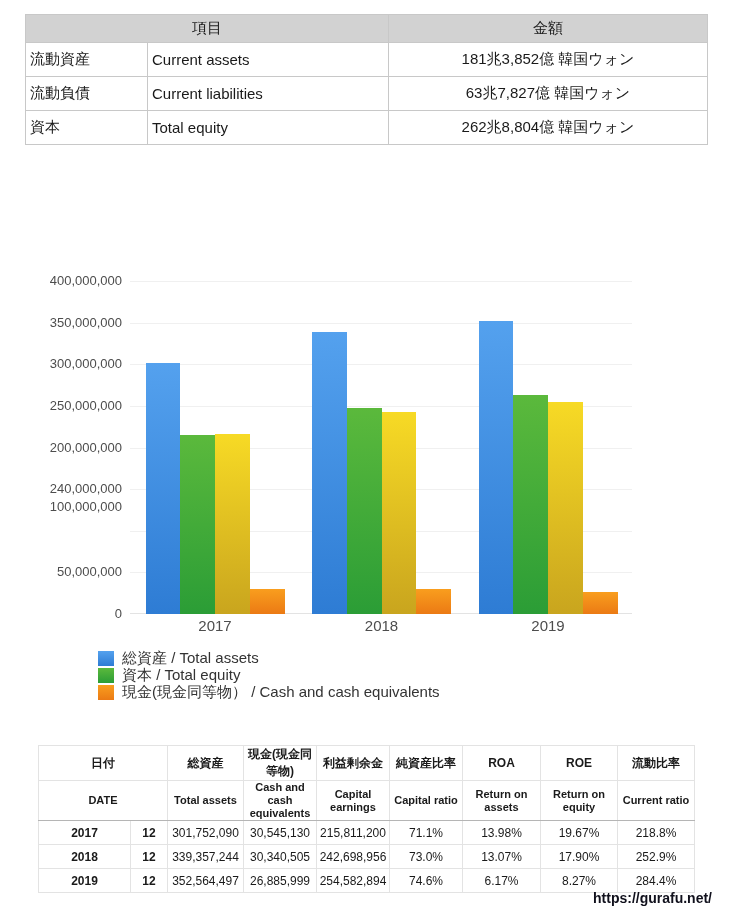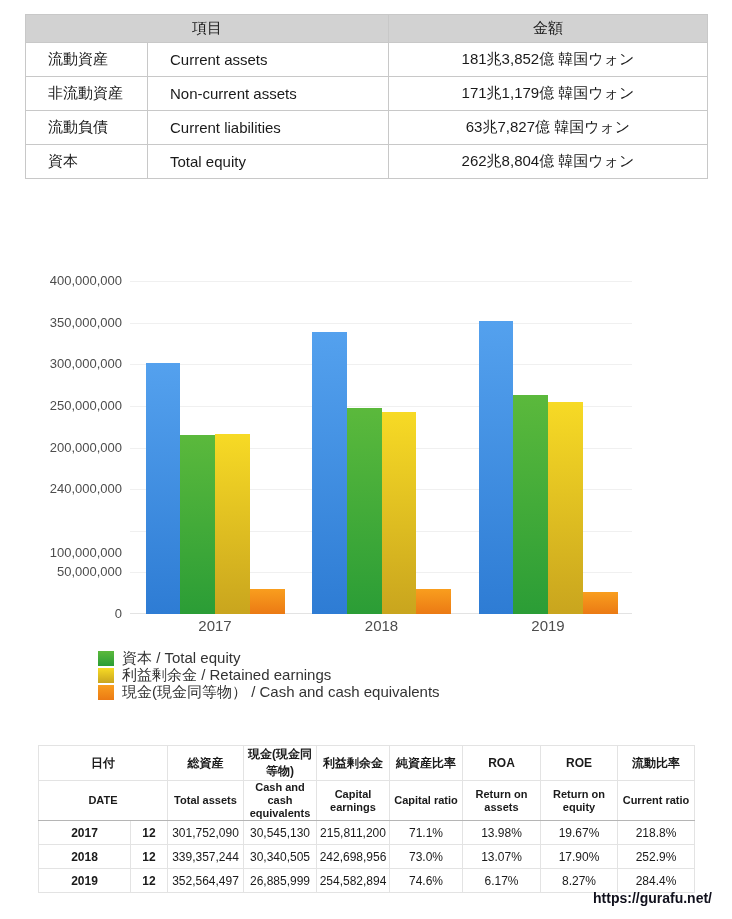--- a/index.html
+++ b/index.html
@@ -7,21 +7,21 @@
     width:732px;height:919px;position:relative;background:#ffffff;
     font-family:"Liberation Sans","DejaVu Sans",sans-serif;
     color:#1a1a1a;overflow:hidden;
   }
   
   #summary-table{
     position:absolute;left:25px;top:14px;width:682px;
     border-collapse:collapse;table-layout:fixed;font-size:15px;
   }
   #summary-table th,#summary-table td{
-    border:1px solid #c8c8c8;padding:0 22px;height:33px;
+    border:1px solid #c8c8c8;padding:0 4px;height:33px;
     white-space:nowrap;overflow:hidden;
   }
   #summary-table thead th{
     background:#d2d2d2;font-weight:normal;text-align:center;height:27px;
   }
   #summary-table td.amount{text-align:center;}
   
   .ylabel{
     position:absolute;width:100px;left:22px;text-align:right;
     font-size:13px;color:#4d4d4d;line-height:16px;
@@ -82,46 +82,41 @@
       <th>金額</th>
     </tr>
   </thead>
   <tbody id="summary-body">
       <tr>
         <td>流動資産</td>
         <td>Current assets</td>
         <td class="amount">181兆3,852億 韓国ウォン</td>
       </tr>
       <tr>
-        <td>非流動資産</td>
-        <td>Non-current assets</td>
-        <td class="amount">171兆1,179億 韓国ウォン</td>
-      </tr>
-      <tr>
         <td>流動負債</td>
         <td>Current liabilities</td>
         <td class="amount">63兆7,827億 韓国ウォン</td>
       </tr>
       <tr>
         <td>資本</td>
         <td>Total equity</td>
         <td class="amount">262兆8,804億 韓国ウォン</td>
       </tr>
     </tbody>
 </table>
 
 <div id="chart">
   <div id="ylabels">
       <div class="ylabel" style="top: 273px;">400,000,000</div>
       <div class="ylabel" style="top: 314.625px;">350,000,000</div>
       <div class="ylabel" style="top: 356.25px;">300,000,000</div>
       <div class="ylabel" style="top: 397.875px;">250,000,000</div>
       <div class="ylabel" style="top: 439.5px;">200,000,000</div>
       <div class="ylabel" style="top: 481.125px;">240,000,000</div>
-      <div class="ylabel" style="top: 545px;">100,000,000</div>
+      <div class="ylabel" style="top: 499px;">100,000,000</div>
       <div class="ylabel" style="top: 564.375px;">50,000,000</div>
       <div class="ylabel" style="top: 606px;">0</div>
     </div>
   <div id="plot">
       <div class="gridline" style="top: 0px;"></div>
       <div class="gridline" style="top: 41.625px;"></div>
       <div class="gridline" style="top: 83.25px;"></div>
       <div class="gridline" style="top: 124.875px;"></div>
       <div class="gridline" style="top: 166.5px;"></div>
       <div class="gridline" style="top: 208.125px;"></div>
@@ -149,26 +144,26 @@
     </div>
   <div id="xlabels">
       <div class="xlabel" style="left: 145.5px;">2017</div>
       <div class="xlabel" style="left: 312px;">2018</div>
       <div class="xlabel" style="left: 478.5px;">2019</div>
     </div>
 </div>
 
 <div id="legend">
     <div class="legend-item">
+      <span class="legend-swatch" style="background: linear-gradient(rgb(84, 161, 238), rgb(46, 124, 212));"></span>
+      <span class="legend-label">総資産 / Total assets</span>
+    </div>
+    <div class="legend-item">
       <span class="legend-swatch" style="background: linear-gradient(rgb(91, 185, 60), rgb(43, 157, 54));"></span>
       <span class="legend-label">資本 / Total equity</span>
-    </div>
-    <div class="legend-item">
-      <span class="legend-swatch" style="background: linear-gradient(rgb(247, 218, 37), rgb(201, 165, 30));"></span>
-      <span class="legend-label">利益剰余金 / Retained earnings</span>
     </div>
     <div class="legend-item">
       <span class="legend-swatch" style="background: linear-gradient(rgb(249, 158, 30), rgb(235, 122, 20));"></span>
       <span class="legend-label">現金(現金同等物）  /  Cash and cash equivalents</span>
     </div>
   </div>
 
 <table id="detail-table">
   <colgroup>
     <col style="width:92px">

